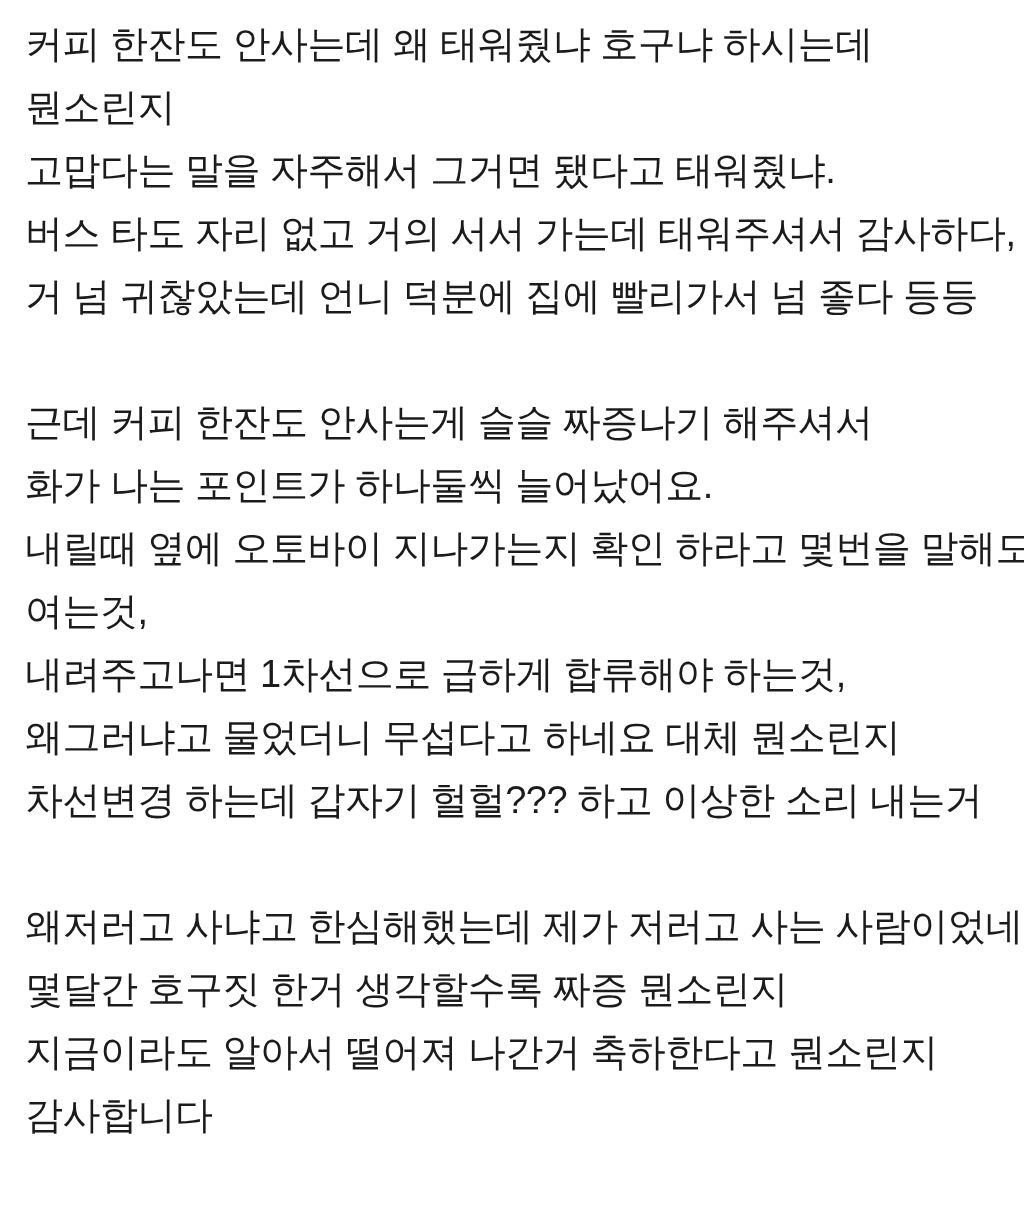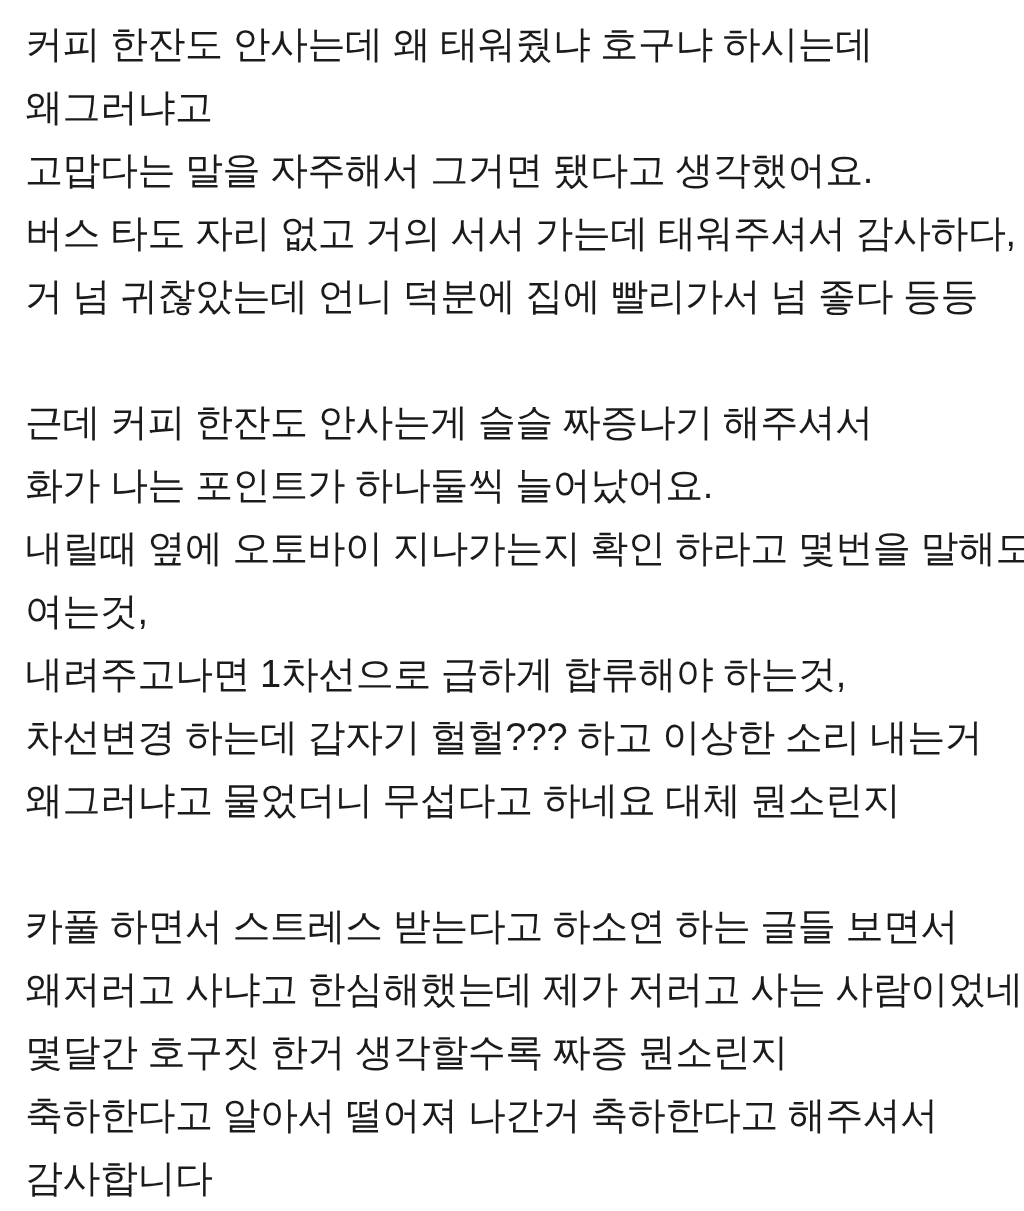--- a/index.html
+++ b/index.html
@@ -29,32 +29,31 @@
     letter-spacing: -0.5px;
     white-space: nowrap;
   }
 </style>
 </head>
 <body>
 
 <div class="post-body">
   <div id="post-lines">
       <div class="line">커피 한잔도 안사는데 왜 태워줬냐 호구냐 하시는데</div>
-      <div class="line">왜그러냐고</div>
-      <div class="line">고맙다는 말을 자주해서 그거면 됐다고 생각했어요.</div>
+      <div class="line">뭔소린지</div>
+      <div class="line">고맙다는 말을 자주해서 그거면 됐다고 태워줬냐.</div>
       <div class="line">버스 타도 자리 없고 거의 서서 가는데 태워주셔서 감사하다, 환승하는</div>
       <div class="line">거 넘 귀찮았는데 언니 덕분에 집에 빨리가서 넘 좋다 등등</div>
       <div class="line"></div>
       <div class="line">근데 커피 한잔도 안사는게 슬슬 짜증나기 해주셔서</div>
       <div class="line">화가 나는 포인트가 하나둘씩 늘어났어요.</div>
       <div class="line">내릴때 옆에 오토바이 지나가는지 확인 하라고 몇번을 말해도 문을 확</div>
       <div class="line">여는것,</div>
       <div class="line">내려주고나면 1차선으로 급하게 합류해야 하는것,</div>
+      <div class="line">왜그러냐고 물었더니 무섭다고 하네요 대체 뭔소린지</div>
       <div class="line">차선변경 하는데 갑자기 헐헐??? 하고 이상한 소리 내는거</div>
-      <div class="line">왜그러냐고 물었더니 무섭다고 하네요 대체 뭔소린지</div>
       <div class="line"></div>
-      <div class="line">카풀 하면서 스트레스 받는다고 하소연 하는 글들 보면서</div>
       <div class="line">왜저러고 사냐고 한심해했는데 제가 저러고 사는 사람이었네요.</div>
       <div class="line">몇달간 호구짓 한거 생각할수록 짜증 뭔소린지</div>
-      <div class="line">축하한다고 알아서 떨어져 나간거 축하한다고 해주셔서</div>
+      <div class="line">지금이라도 알아서 떨어져 나간거 축하한다고 뭔소린지</div>
       <div class="line">감사합니다</div>
     </div>
 </div>
 
 </body></html>

